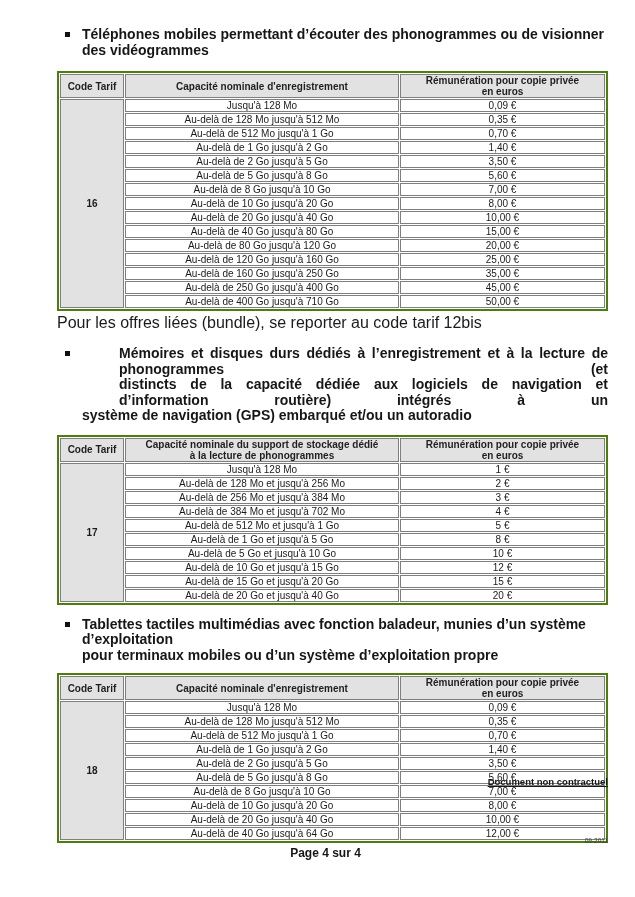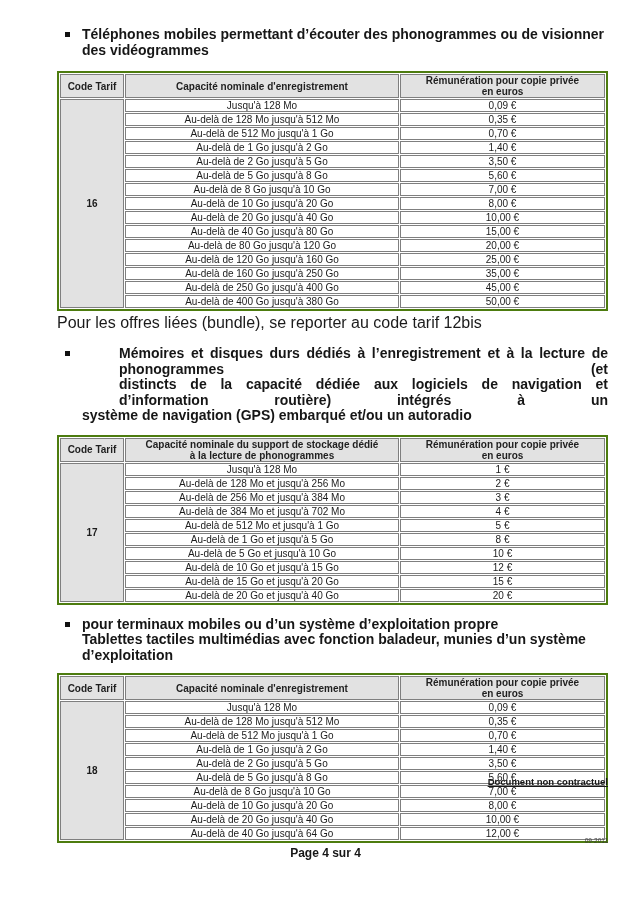--- a/index.html
+++ b/index.html
@@ -155,21 +155,21 @@
               <div class="cell dcell cap-w">Au-delà de 160 Go jusqu'à 250 Go</div>
               <div class="cell dcell rem-w">35,00 €</div>
             </div>
 
             <div class="drow">
               <div class="cell dcell cap-w">Au-delà de 250 Go jusqu'à 400 Go</div>
               <div class="cell dcell rem-w">45,00 €</div>
             </div>
 
             <div class="drow">
-              <div class="cell dcell cap-w">Au-delà de 400 Go jusqu'à 380 Go</div>
+              <div class="cell dcell cap-w">Au-delà de 400 Go jusqu'à 710 Go</div>
               <div class="cell dcell rem-w">50,00 €</div>
             </div>
           </div>
       </div>
     </div>
 
     <div class="bundle-note">Pour les offres liées (bundle), se reporter au code tarif 12bis</div>
 
     <div class="heading sec2 justified">
       <span class="bullet"></span>
@@ -243,22 +243,22 @@
               <div class="cell dcell rem-w">20 €</div>
             </div>
           </div>
       </div>
     </div>
 
     <div class="heading sec3">
       <span class="bullet"></span>
       <div class="heading-text">
 
-      <div class="line">pour terminaux mobiles ou d’un système d’exploitation propre</div>
-          <div class="line">Tablettes tactiles multimédias avec fonction baladeur, munies d’un système d’exploitation</div>
+      <div class="line">Tablettes tactiles multimédias avec fonction baladeur, munies d’un système d’exploitation</div>
+          <div class="line">pour terminaux mobiles ou d’un système d’exploitation propre</div>
         </div>
     </div>
 
     <div class="tbl tbl-t18">
       <div class="hrow">
         <div class="cell hcell code-w">Code Tarif</div>
         <div class="cell hcell cap-w">Capacité nominale d'enregistrement</div>
         <div class="cell hcell rem-w">Rémunération pour copie privée
 en euros</div>
       </div>

